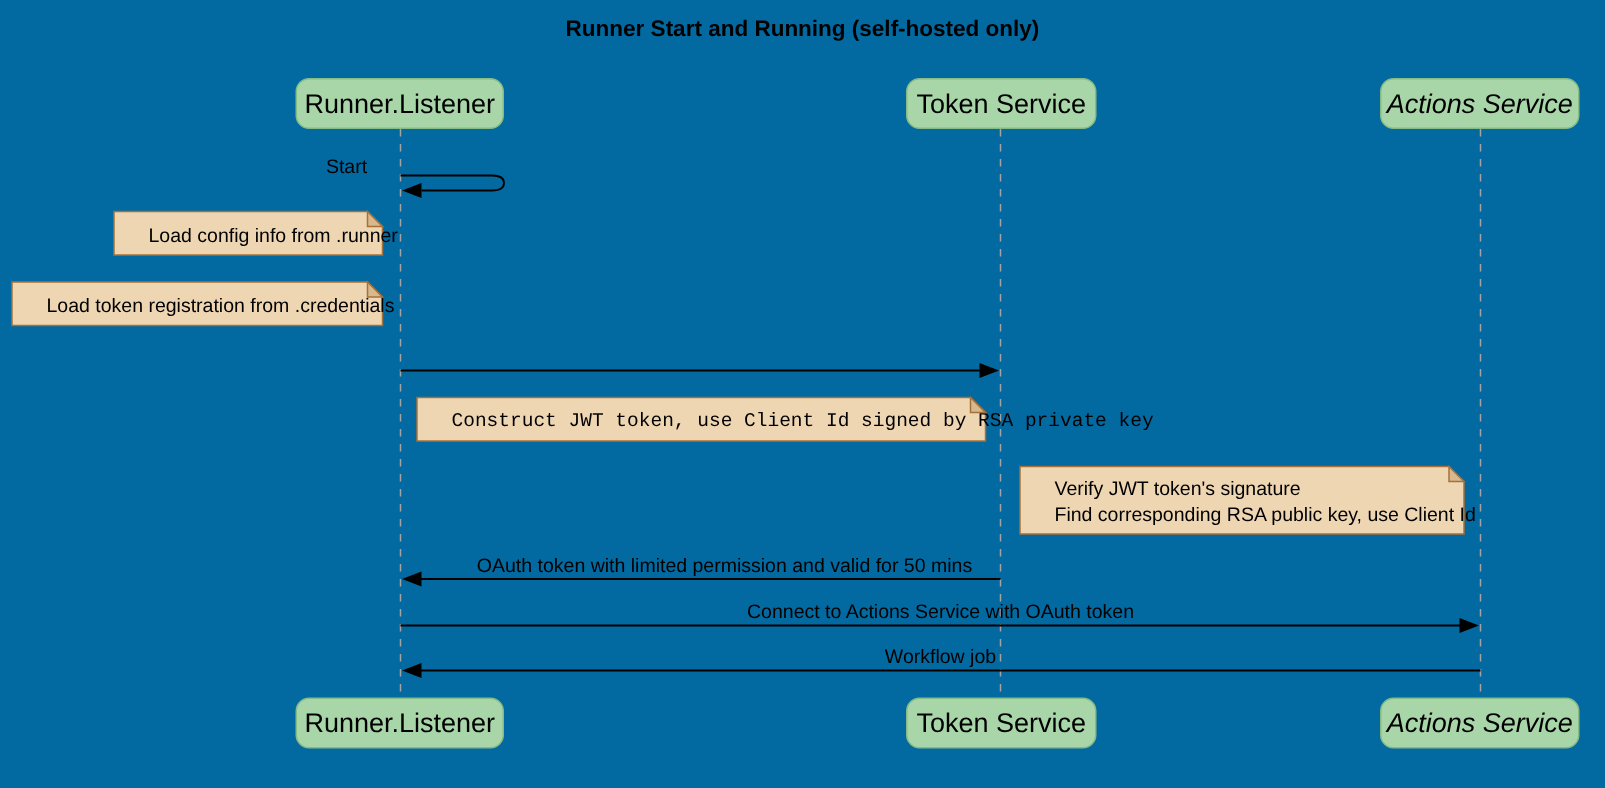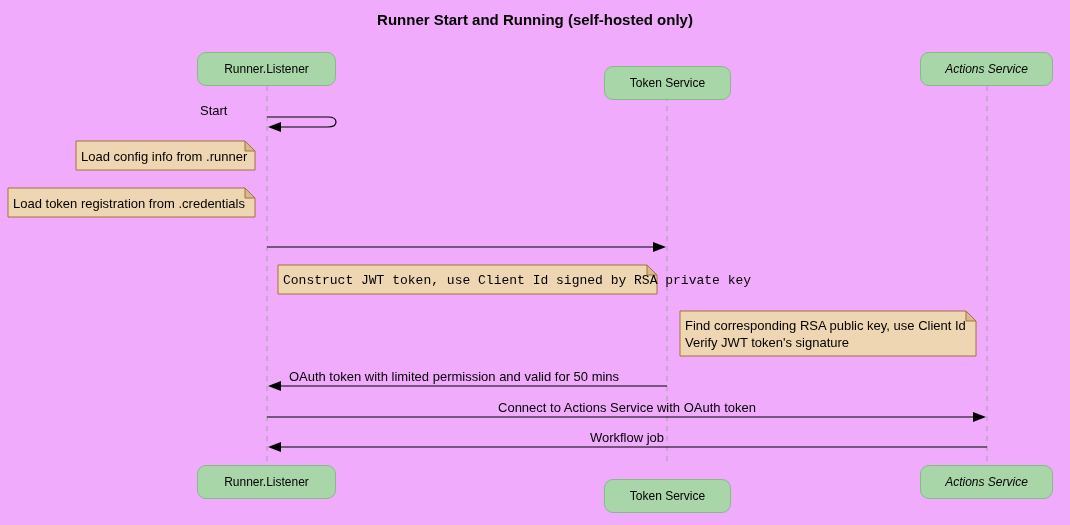--- a/index.html
+++ b/index.html
@@ -1,20 +1,20 @@
 <!DOCTYPE html>
 <html><head>
 <meta charset="utf-8">
 <style>
   html, body { margin: 0; padding: 0; background: #ffffff; }
   .diagram {
     position: relative;
     width: 1070px;
     height: 525px;
-    background: #f0abfc;
+    background: #0369a1;
     font-family: "Liberation Sans", sans-serif;
     overflow: hidden;
   }
   .title {
     position: absolute;
     left: 0; top: 11px;
     width: 100%;
     text-align: center;
     font-size: 15px;
     font-weight: bold;
@@ -23,45 +23,45 @@
   svg.layer { position: absolute; left: 0; top: 0; }
   .participant {
     position: absolute;
     height: 34px;
     background: #a8d6a8;
     border: 1px solid #86bb86;
     border-radius: 9px;
     display: flex;
     align-items: center;
     justify-content: center;
-    font-size: 12px;
+    font-size: 18px;
     color: #000;
     box-sizing: border-box;
   }
   .p-runner  { left: 197px; width: 139px; }
-  .p-token   { left: 604px; width: 127px; margin-top: 14px; }
+  .p-token   { left: 604px; width: 127px; }
   .p-actions { left: 920px; width: 133px; font-style: italic; }
   .row-top { top: 52px; }
   .row-bottom { top: 465px; }
   .msg-label {
     position: absolute;
     font-size: 13px;
     color: #000;
     text-align: center;
     white-space: nowrap;
   }
   .note-text {
     position: absolute;
     font-size: 13px;
     color: #000;
     display: flex;
     flex-direction: column;
     justify-content: center;
     box-sizing: border-box;
-    padding-left: 5px;
+    padding-left: 23px;
     white-space: nowrap;
     line-height: 17px;
   }
 </style>
 </head>
 <body>
 
 <div class="diagram">
 
   <div class="title">Runner Start and Running (self-hosted only)</div>
@@ -101,26 +101,26 @@
   </svg>
 
   <div class="participant p-runner row-top">Runner.Listener</div>
   <div class="participant p-token row-top">Token Service</div>
   <div class="participant p-actions row-top">Actions Service</div>
 
   <div class="participant p-runner row-bottom">Runner.Listener</div>
   <div class="participant p-token row-bottom">Token Service</div>
   <div class="participant p-actions row-bottom">Actions Service</div>
 
-  <div class="msg-label" style="left:200px; width:62px; top:103px; text-align:left;">Start</div>
-  <div class="msg-label" style="left:254px; width:400px; top:369px;">OAuth token with limited permission and valid for 50 mins</div>
+  <div class="msg-label" style="left:200px; width:62px; top:103px; text-align:center;">Start</div>
+  <div class="msg-label" style="left:283px; width:400px; top:369px;">OAuth token with limited permission and valid for 50 mins</div>
   <div class="msg-label" style="left:267px; width:720px; top:400px;text-align:center;">Connect to Actions Service with OAuth token</div>
   <div class="msg-label" style="left:267px; width:720px; top:430px;">Workflow job</div>
 
   <div class="note-text" style="left:76px; top:141px; width:179px; height:30px;">Load config info from .runner</div>
   <div class="note-text" style="left:8px; top:188px; width:247px; height:30px;">Load token registration from .credentials</div>
   <div class="note-text" style="left:278px; top:265px; width:379px; height:30px;font-family:Liberation Mono, monospace;">Construct JWT token, use Client Id signed by RSA private key</div>
   <div class="note-text" style="left:680px; top:311px; width:296px; height:46px;">
+    <span>Verify JWT token's signature</span>
     <span>Find corresponding RSA public key, use Client Id</span>
-    <span>Verify JWT token's signature</span>
   </div>
 
 </div>
 
 </body></html>

